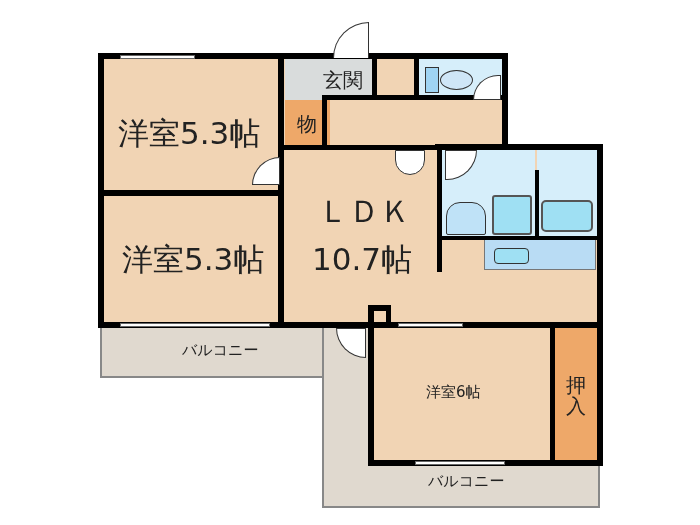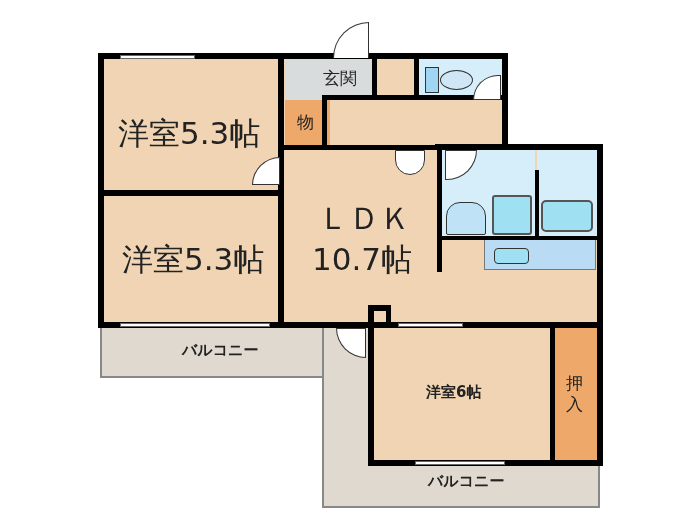--- a/index.html
+++ b/index.html
@@ -2,22 +2,22 @@
 <html><head>
 <meta charset="utf-8">
 <style>
   html,body{margin:0;padding:0;background:#ffffff;}
   body{width:700px;height:525px;position:relative;overflow:hidden;font-family:"DejaVu Sans",sans-serif;}
   .abs{position:absolute;box-sizing:border-box;}
   .room{background:#f1d4b4;}
   .wall{background:#000;}
   .label{position:absolute;color:#222;white-space:nowrap;line-height:1;}
   .big{font-size:31px;}
-  .mid{font-size:17px;}
-  .sm{font-size:15px;font-weight:bold;}
+  .mid{font-size:20px;}
+  .sm{font-size:15px;}
   .win{position:absolute;background:#fff;border:1px solid #666;box-sizing:border-box;}
 </style>
 </head>
 <body>
 
 <div class="abs" style="left:100px;top:322px;width:230px;height:56px;background:#e0d9cf;border:2px solid #888;border-right:none;"></div>
 <div class="abs" style="left:322px;top:322px;width:278px;height:186px;background:#e0d9cf;border:2px solid #888;border-top:none;"></div>
 
 <div class="abs room" style="left:100px;top:55px;width:185px;height:138px;"></div>
 <div class="abs room" style="left:100px;top:193px;width:185px;height:132px;"></div>
@@ -74,21 +74,21 @@
 
 <div class="abs" style="left:333px;top:22px;width:36px;height:36px;border:1px solid #333;border-radius:36px 0 0 0;border-bottom:none;background:#fff;"></div>
 <div class="abs" style="left:252px;top:157px;width:28px;height:28px;border:1px solid #333;border-radius:28px 0 0 0;background:#fff;"></div>
 <div class="abs" style="left:395px;top:150px;width:30px;height:25px;border:1px solid #333;border-radius:0 0 30px 30px;background:#fff;"></div>
 <div class="abs" style="left:445px;top:150px;width:32px;height:30px;border:1px solid #333;border-radius:0 0 30px 0;background:#fff;"></div>
 <div class="abs" style="left:336px;top:328px;width:30px;height:30px;border:1px solid #333;border-radius:0 0 0 30px;background:#fff;"></div>
 <div class="abs" style="left:473px;top:75px;width:28px;height:25px;border:1px solid #333;border-radius:28px 0 0 0;background:#fff;"></div>
 
 <div class="label big" style="left:118px;top:118px;">洋室5.3帖</div>
 <div class="label big" style="left:122px;top:244px;">洋室5.3帖</div>
-<div class="label big" style="left:318px;top:203px;">ＬＤＫ</div>
+<div class="label big" style="left:318px;top:196px;">ＬＤＫ</div>
 <div class="label big" style="left:312px;top:244px;">10.7帖</div>
 <div class="label sm" style="left:426px;top:385px;">洋室6帖</div>
 <div class="label mid" style="left:323px;top:70px;">玄関</div>
 <div class="label mid" style="left:297px;top:114px;">物</div>
 <div class="label mid" style="left:566px;top:375px;">押</div>
 <div class="label mid" style="left:566px;top:396px;">入</div>
 <div class="label sm" style="left:182px;top:343px;">バルコニー</div>
 <div class="label sm" style="left:428px;top:474px;">バルコニー</div>
 
 </body></html>

